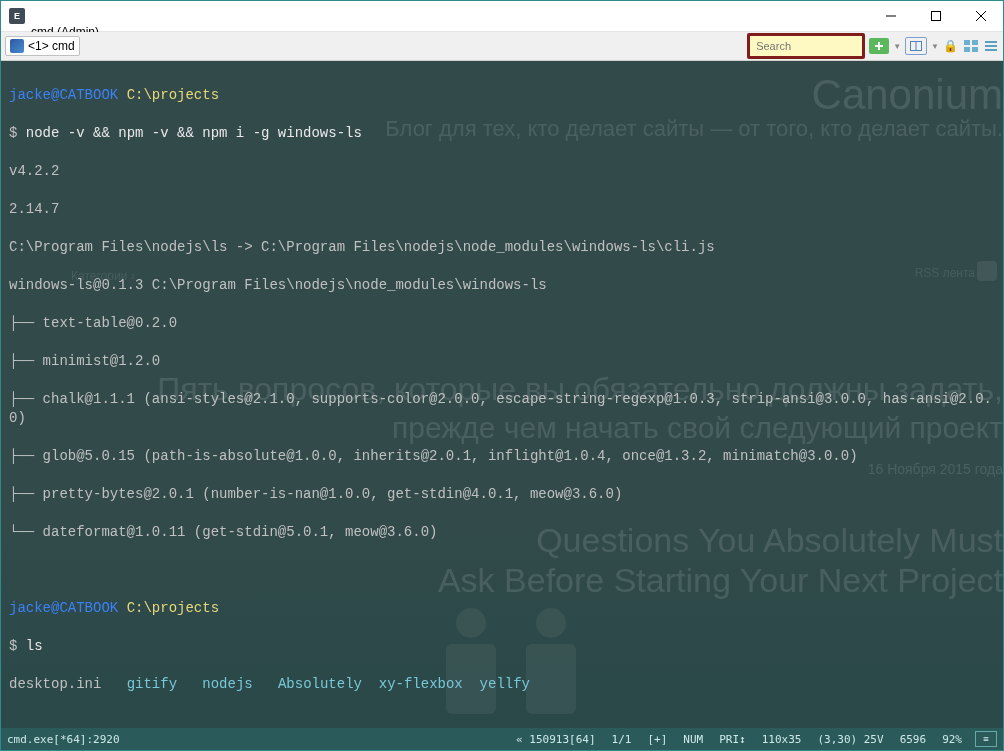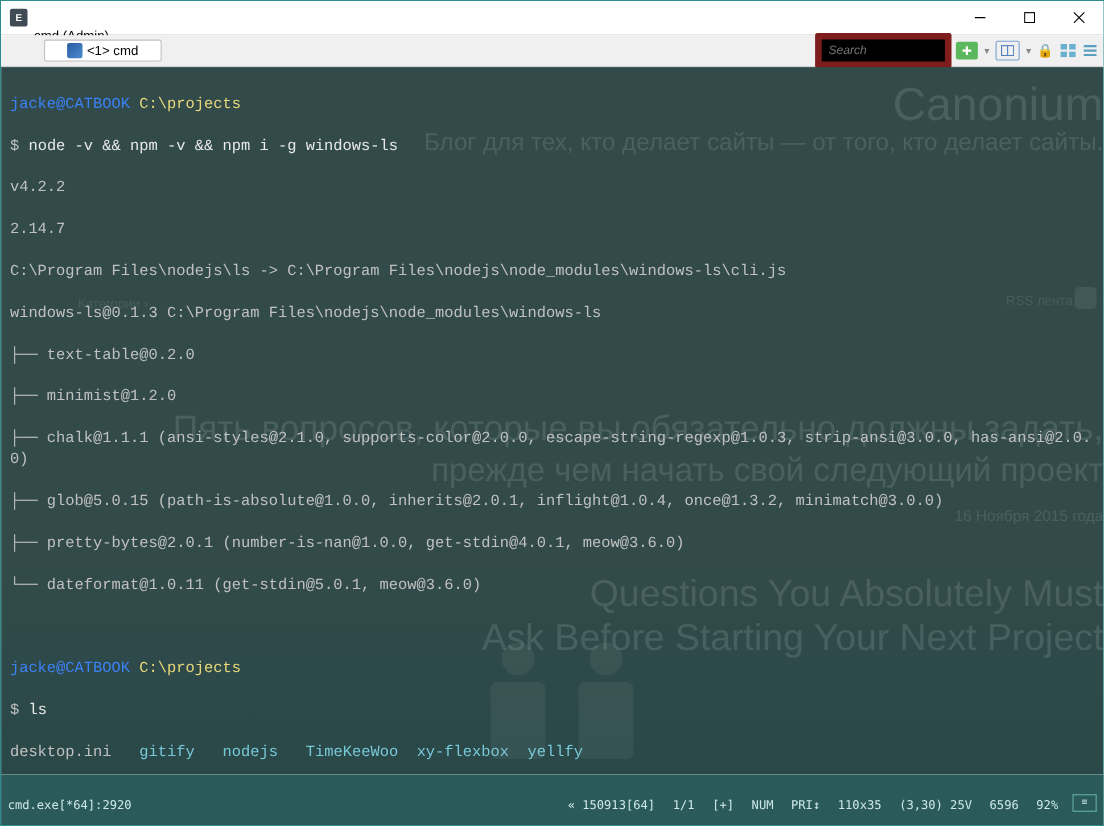--- a/index.html
+++ b/index.html
@@ -67,44 +67,42 @@
     align-items: center;
     background: #f0f0f0;
     border-bottom: 1px solid #d0d0d0;
     padding: 0 4px;
     gap: 4px;
   }
   .tab {
     display: flex;
     align-items: center;
     gap: 4px;
-    padding: 2px 20px;
+    padding: 2px 4px;
     background: #fff;
     border: 1px solid #c0c0c0;
     border-radius: 2px;
     font-size: 12px;
     color: #000;
-    margin-left: 35px;
   }
   .tab .ticon {
     width: 14px; height: 14px;
     background: linear-gradient(135deg,#2d5aa0,#4a8cd0);
     border-radius: 2px;
   }
   .tabbar .spacer { flex: 1 1 auto; }
   .searchbox {
     width: 100px;
     height: 18px;
-    border: 6px solid #7f1d1d;
+    border: 3px solid #7f1d1d;
     border-radius: 2px;
     padding: 1px 6px;
     font-size: 11px;
     color: #888;
-    background: #000000;
-    font-style: italic;
+    background: #fef9c3;
   }
   .tbicon {
     width: 16px;
     height: 16px;
     display: flex;
     align-items: center;
     justify-content: center;
     cursor: pointer;
     font-size: 12px;
     border-radius: 2px;
@@ -208,22 +206,22 @@
   .c-gray  { color: #c0c0c0; }
 
   
   .statusbar {
     height: 22px;
     background: #2a5a5a;
     color: #cfe8e8;
     font-family: Consolas, monospace;
     font-size: 11px;
     display: flex;
-    align-items: flex-end;
-    padding: 12px 6px;
+    align-items: center;
+    padding: 0 6px;
     gap: 10px;
   }
   .statusbar .left { flex: 0 0 auto; }
   .statusbar .spacer { flex: 1 1 auto; }
   .statusbar .seg { flex: 0 0 auto; padding: 0 3px; }
   .statusbar .iconbox {
     width: 14px; height: 14px;
     border: 1px solid #6aa;
     display:inline-flex; align-items:center; justify-content:center;
     font-size:9px;
@@ -328,21 +326,21 @@
 <div class="c-gray">windows-ls@0.1.3 C:\Program Files\nodejs\node_modules\windows-ls</div>
 <div class="c-gray">├── text-table@0.2.0</div>
 <div class="c-gray">├── minimist@1.2.0</div>
 <div class="c-gray">├── chalk@1.1.1 (ansi-styles@2.1.0, supports-color@2.0.0, escape-string-regexp@1.0.3, strip-ansi@3.0.0, has-ansi@2.0.0)</div>
 <div class="c-gray">├── glob@5.0.15 (path-is-absolute@1.0.0, inherits@2.0.1, inflight@1.0.4, once@1.3.2, minimatch@3.0.0)</div>
 <div class="c-gray">├── pretty-bytes@2.0.1 (number-is-nan@1.0.0, get-stdin@4.0.1, meow@3.6.0)</div>
 <div class="c-gray">└── dateformat@1.0.11 (get-stdin@5.0.1, meow@3.6.0)</div>
 <div> </div>
 <div><span class="c-user">jacke@CATBOOK</span> <span class="c-path">C:\projects</span></div>
 <div><span class="c-dollar">$</span> <span class="c-white">ls</span></div>
-<div><span class="c-gray">desktop.ini</span>   <span class="c-cyan">gitify</span>   <span class="c-cyan">nodejs</span>   <span class="c-cyan">TimeKeeWoo</span>  <span class="c-cyan">xy-flexbox</span>  <span class="c-cyan">yellfy</span></div>
+<div><span class="c-gray">desktop.ini</span>   <span class="c-cyan">gitify</span>   <span class="c-cyan">nodejs</span>   <span class="c-cyan">Absolutely</span>  <span class="c-cyan">xy-flexbox</span>  <span class="c-cyan">yellfy</span></div>
 <div> </div>
 
 
 
 
 
 
 
 
 

